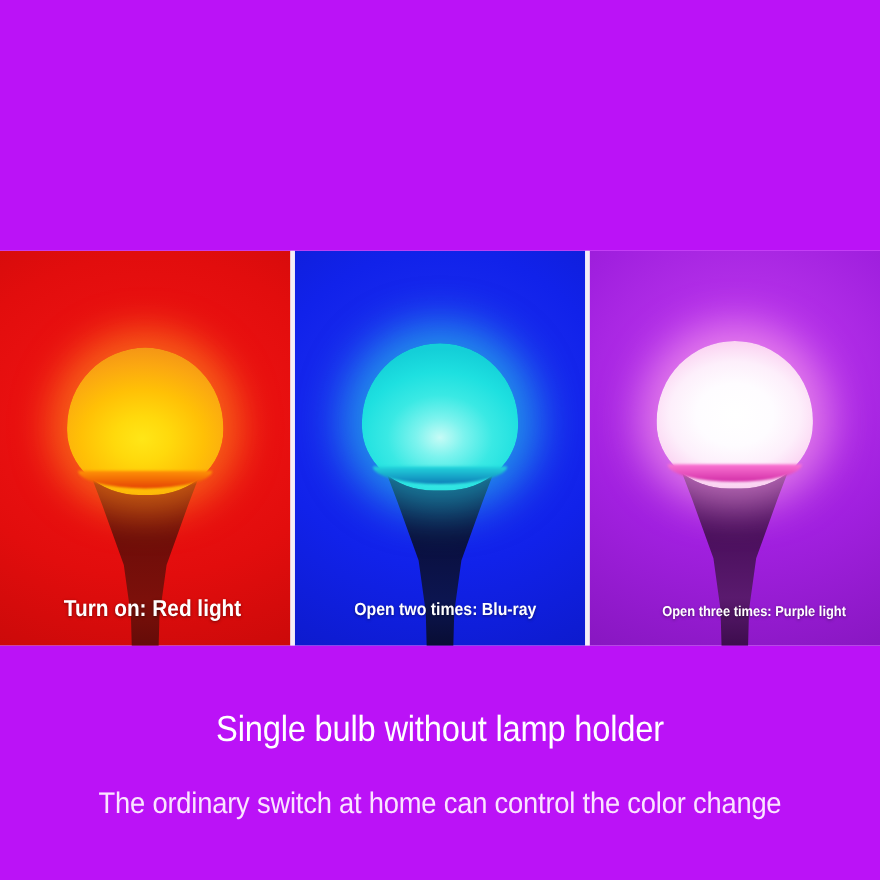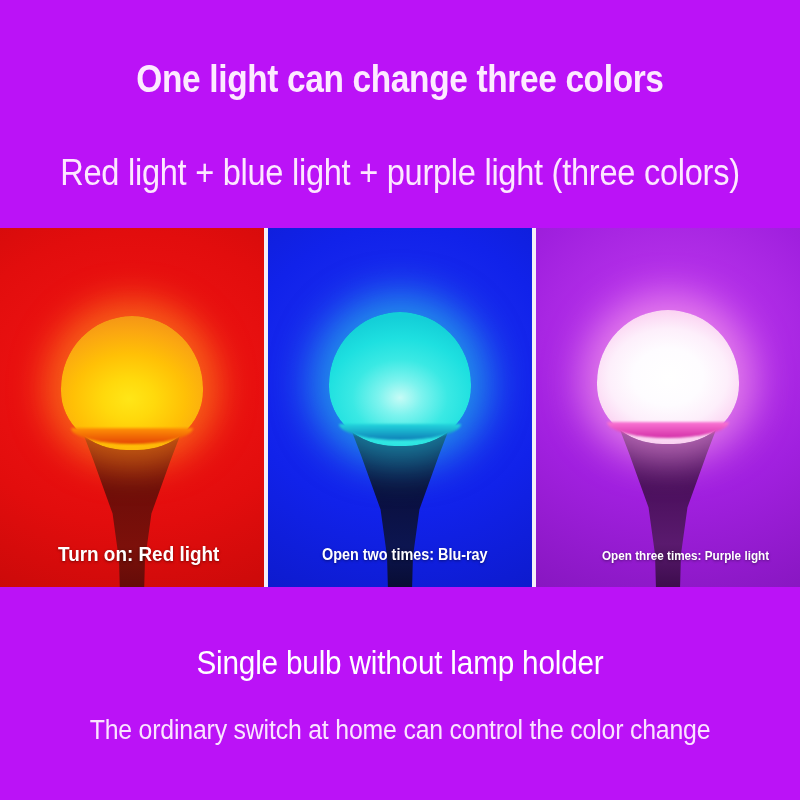--- a/index.html
+++ b/index.html
@@ -207,24 +207,20 @@
     letter-spacing: -0.2px;
     transform: scaleX(0.92);
     white-space: nowrap;
   }
 </style>
 </head>
 <body>
 
 <div id="banner">
 
-  <div class="header">
-    <div class="headline">One light can change three colors</div>
-    <div class="subhead">Red light + blue light + purple light (three colors)</div>
-  </div>
 
   <div class="strip">
 
     <div class="panel p1">
       <div class="bg-red"></div>
       <div class="bulb">
         <div class="neck"></div>
         <div class="globe"></div>
         <div class="rim"></div>
       </div>

